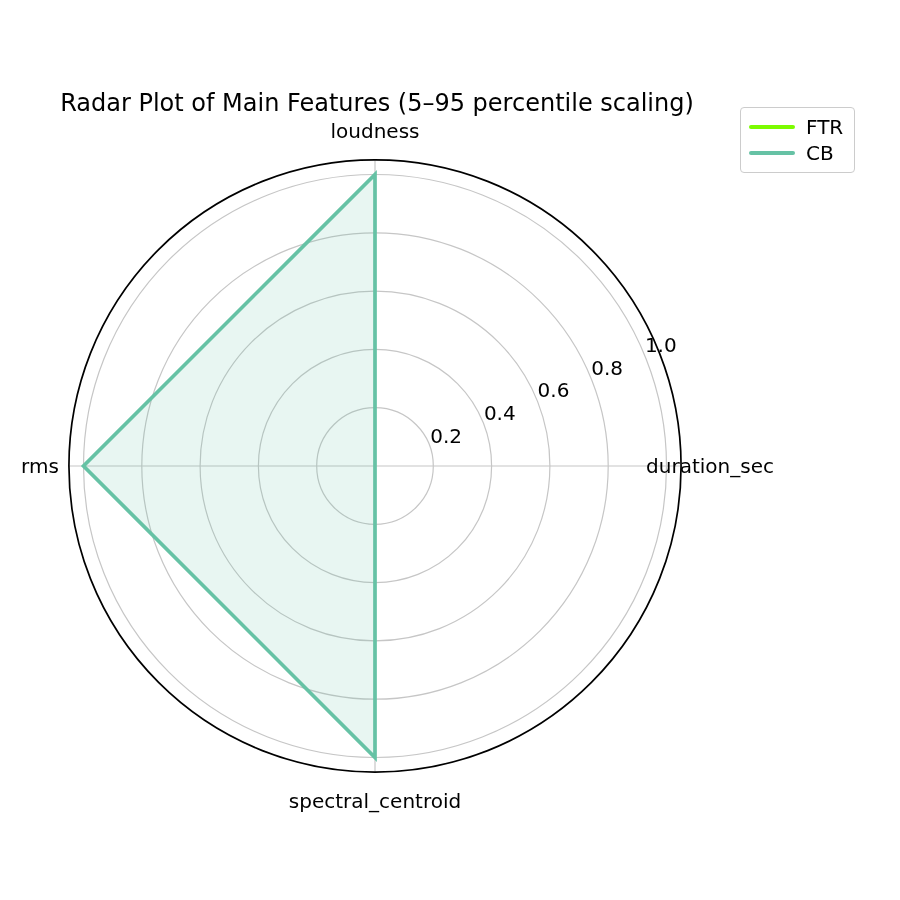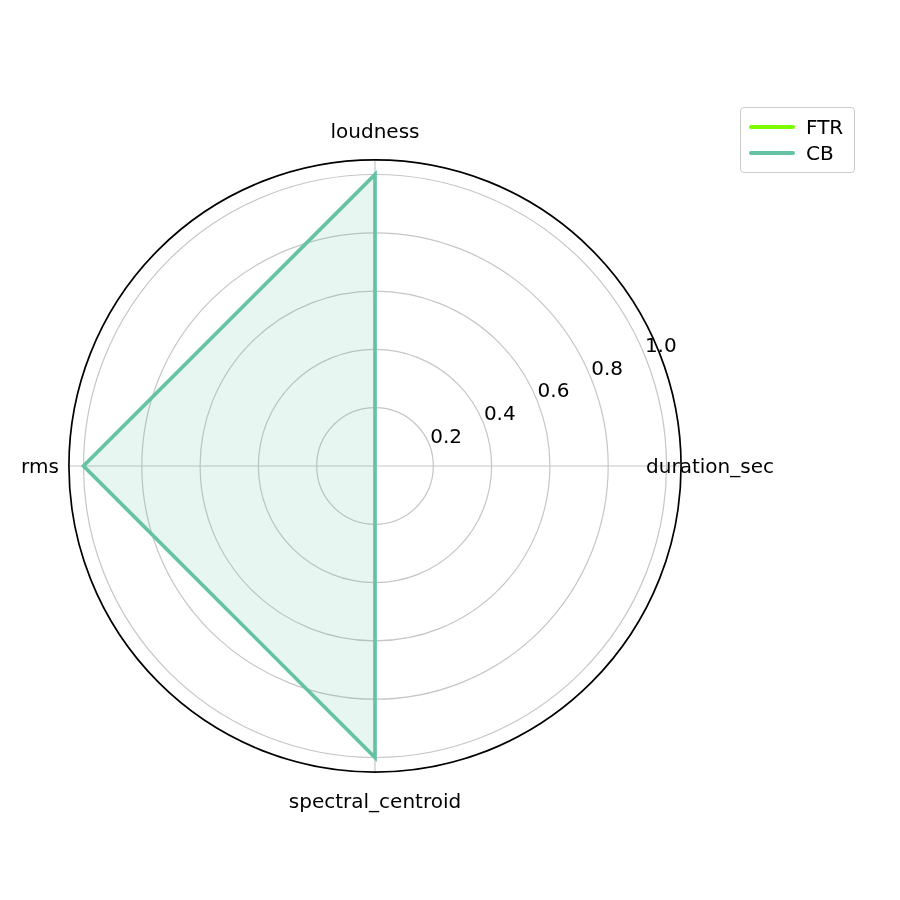--- a/index.html
+++ b/index.html
@@ -22,20 +22,21 @@
   }
   .legend-row{display:flex;align-items:center;gap:11px;}
   .legend-swatch{display:inline-block;width:46px;height:4px;border-radius:2px;flex:0 0 auto;}
   .legend-label{font-size:20px;line-height:1;color:#000;}
 </style>
 </head>
 <body>
 
 <div class="figure">
 
+  <div class="chart-title">Radar Plot of Main Features (5–95 percentile scaling)</div>
 
   <svg id="radar-svg" class="radar" viewBox="0 0 900 900">
       <line x1="375" y1="466" x2="375" y2="159.925" stroke="#c6c6c6" stroke-width="1.2"></line>
       <line x1="375" y1="466" x2="681.075" y2="466" stroke="#c6c6c6" stroke-width="1.2"></line>
       <line x1="375" y1="466" x2="374.99999999999994" y2="772.075" stroke="#c6c6c6" stroke-width="1.2"></line>
       <line x1="375" y1="466" x2="68.92500000000001" y2="465.99999999999994" stroke="#c6c6c6" stroke-width="1.2"></line>
       <circle cx="375" cy="466" r="58.300000000000004" fill="none" stroke="#c6c6c6" stroke-width="1.2"></circle>
       <circle cx="375" cy="466" r="116.60000000000001" fill="none" stroke="#c6c6c6" stroke-width="1.2"></circle>
       <circle cx="375" cy="466" r="174.9" fill="none" stroke="#c6c6c6" stroke-width="1.2"></circle>
       <circle cx="375" cy="466" r="233.20000000000002" fill="none" stroke="#c6c6c6" stroke-width="1.2"></circle>

